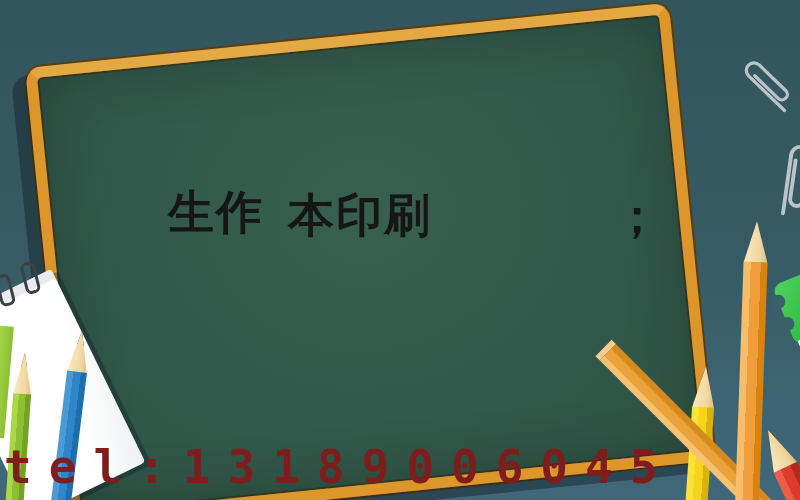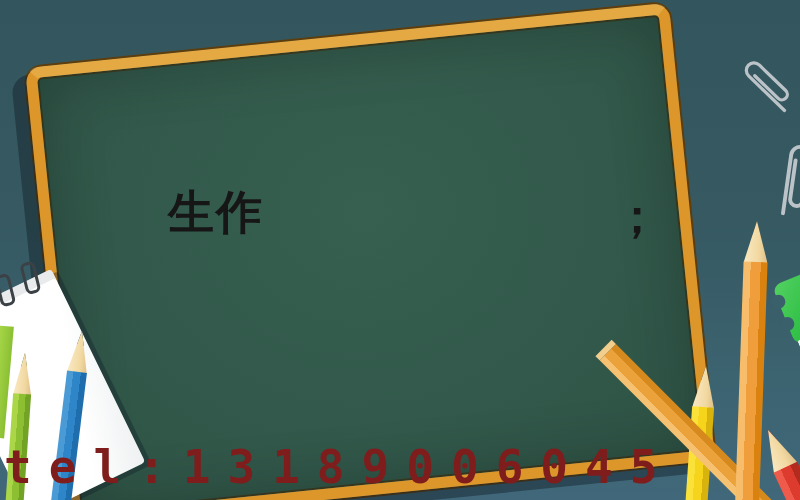--- a/index.html
+++ b/index.html
@@ -89,20 +89,21 @@
   .green-strip{position:absolute;left:-6px;top:326px;width:15px;height:112px;
     transform:rotate(5deg);background:linear-gradient(90deg,#a8d84a,#8bbf33);z-index:5;}
 </style>
 </head>
 <body>
 
 <div class="board"></div>
 
 <div class="title-layer">
   <span class="title-part" style="left:168px;top:182px;">生作</span>
+  <span class="title-part" style="left:288px;top:185px;">本印刷</span>
   <span class="title-part" style="left:614px;top:186px;">；</span>
 </div>
 
 <svg class="clip" style="left:752px;top:48px;transform:rotate(-46deg);" width="32" height="78" viewBox="0 0 28 72">
   <path d="M9 62 V16 a7 7 0 0 1 14 0 V50 a5 5 0 0 1 -10 0 V20" fill="none" stroke="#bcc3c8" stroke-width="3" stroke-linecap="round"></path>
 </svg>
 <svg class="clip" style="left:776px;top:134px;transform:rotate(8deg);" width="36" height="94" viewBox="0 0 28 72">
   <path d="M9 62 V16 a7 7 0 0 1 14 0 V50 a5 5 0 0 1 -10 0 V20" fill="none" stroke="#bcc3c8" stroke-width="3" stroke-linecap="round"></path>
 </svg>
 

